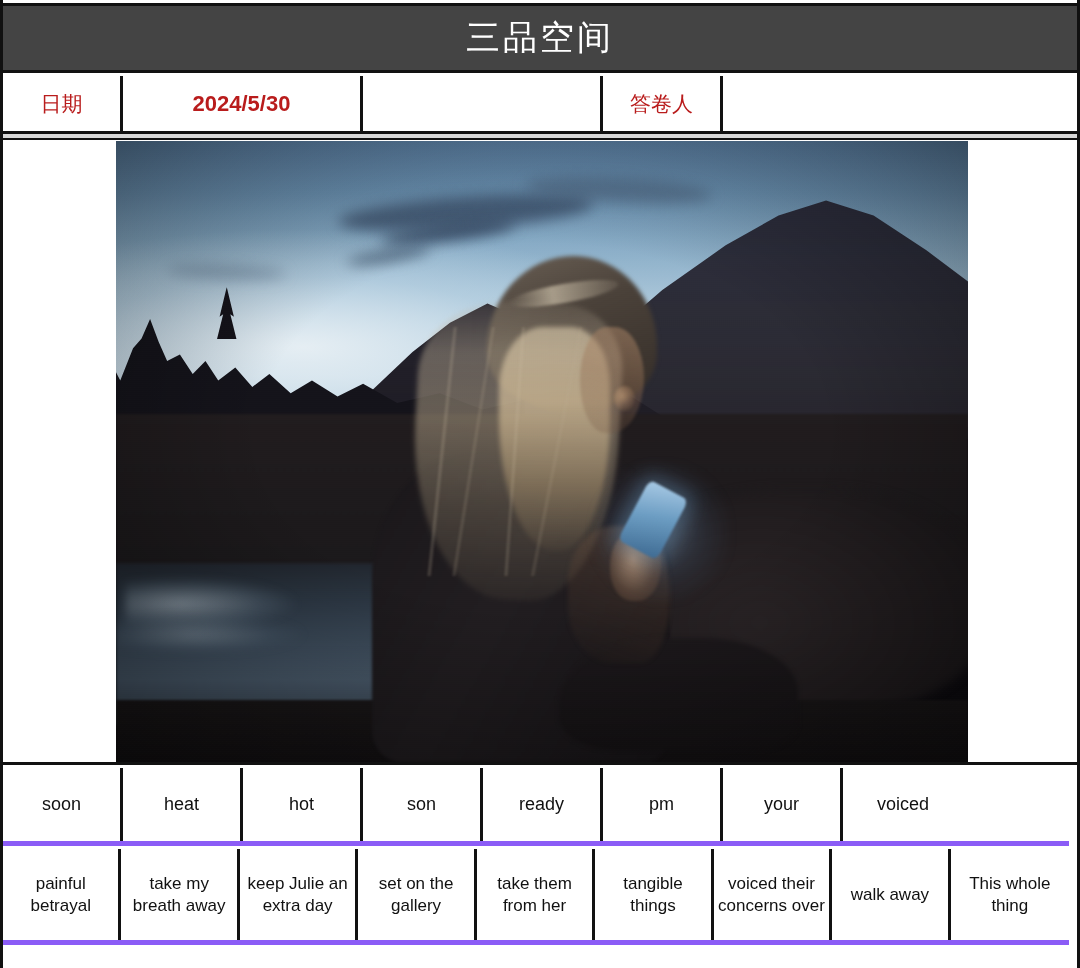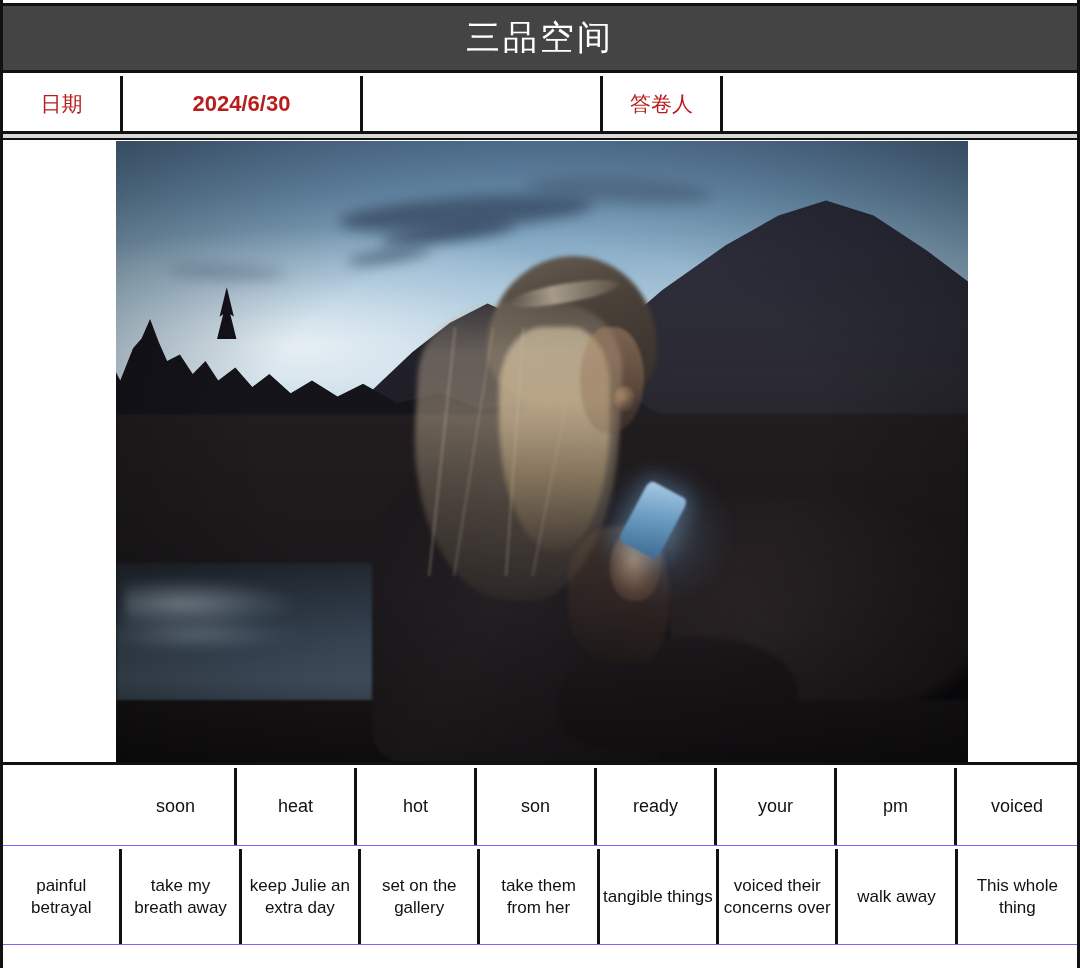--- a/index.html
+++ b/index.html
@@ -327,25 +327,24 @@
   }
   .grain {
     position: absolute; left:0; top:0; width:100%; height:100%;
     background:
       repeating-linear-gradient(0deg, rgba(255,255,255,0.012) 0px, rgba(0,0,0,0.012) 1px, rgba(255,255,255,0.0) 2px);
   }
 
   
   .word-row {
     position: absolute;
-    left: 0; right: 0;
+    left: 0; right: 8px;
     display: flex;
     box-sizing: border-box;
-    border-bottom: 1px solid #8b5cf6;
-    justify-content: flex-end;
+    border-bottom: 5px solid #8b5cf6;
   }
   .row-words { top: 768px; height: 78px; }
   .row-phrases { top: 849px; height: 96px; }
 
   .cell {
     width: 120px;
     box-sizing: border-box;
     border-right: 3px solid #111;
     display: flex;
     align-items: center;
@@ -366,21 +365,21 @@
 <body>
 
 <div class="page">
 
   <div class="title-bar">
     <div class="title-text">三品空间</div>
   </div>
 
   <div class="info-row">
     <div class="info-cell w120">日期</div>
-    <div class="info-cell w240 value">2024/6/30</div>
+    <div class="info-cell w240 value">2024/5/30</div>
     <div class="info-cell w240"></div>
     <div class="info-cell w120">答卷人</div>
     <div class="info-cell w240"></div>
   </div>
 
   <div class="strip"></div>
 
   <div class="photo-region">
     <div class="photo">
       <div class="sky"></div>
@@ -421,22 +420,22 @@
       <div class="grain"></div>
     </div>
   </div>
 
   <div class="word-row row-words">
     <div class="cell">soon</div>
     <div class="cell">heat</div>
     <div class="cell">hot</div>
     <div class="cell">son</div>
     <div class="cell">ready</div>
+    <div class="cell">pm</div>
     <div class="cell">your</div>
-    <div class="cell">pm</div>
     <div class="cell">voiced</div>
   </div>
 
   <div class="word-row row-phrases">
     <div class="cell phrase">painful betrayal</div>
     <div class="cell phrase">take my breath away</div>
     <div class="cell phrase">keep Julie an extra day</div>
     <div class="cell phrase">set on the gallery</div>
     <div class="cell phrase">take them from her</div>
     <div class="cell phrase">tangible things</div>

